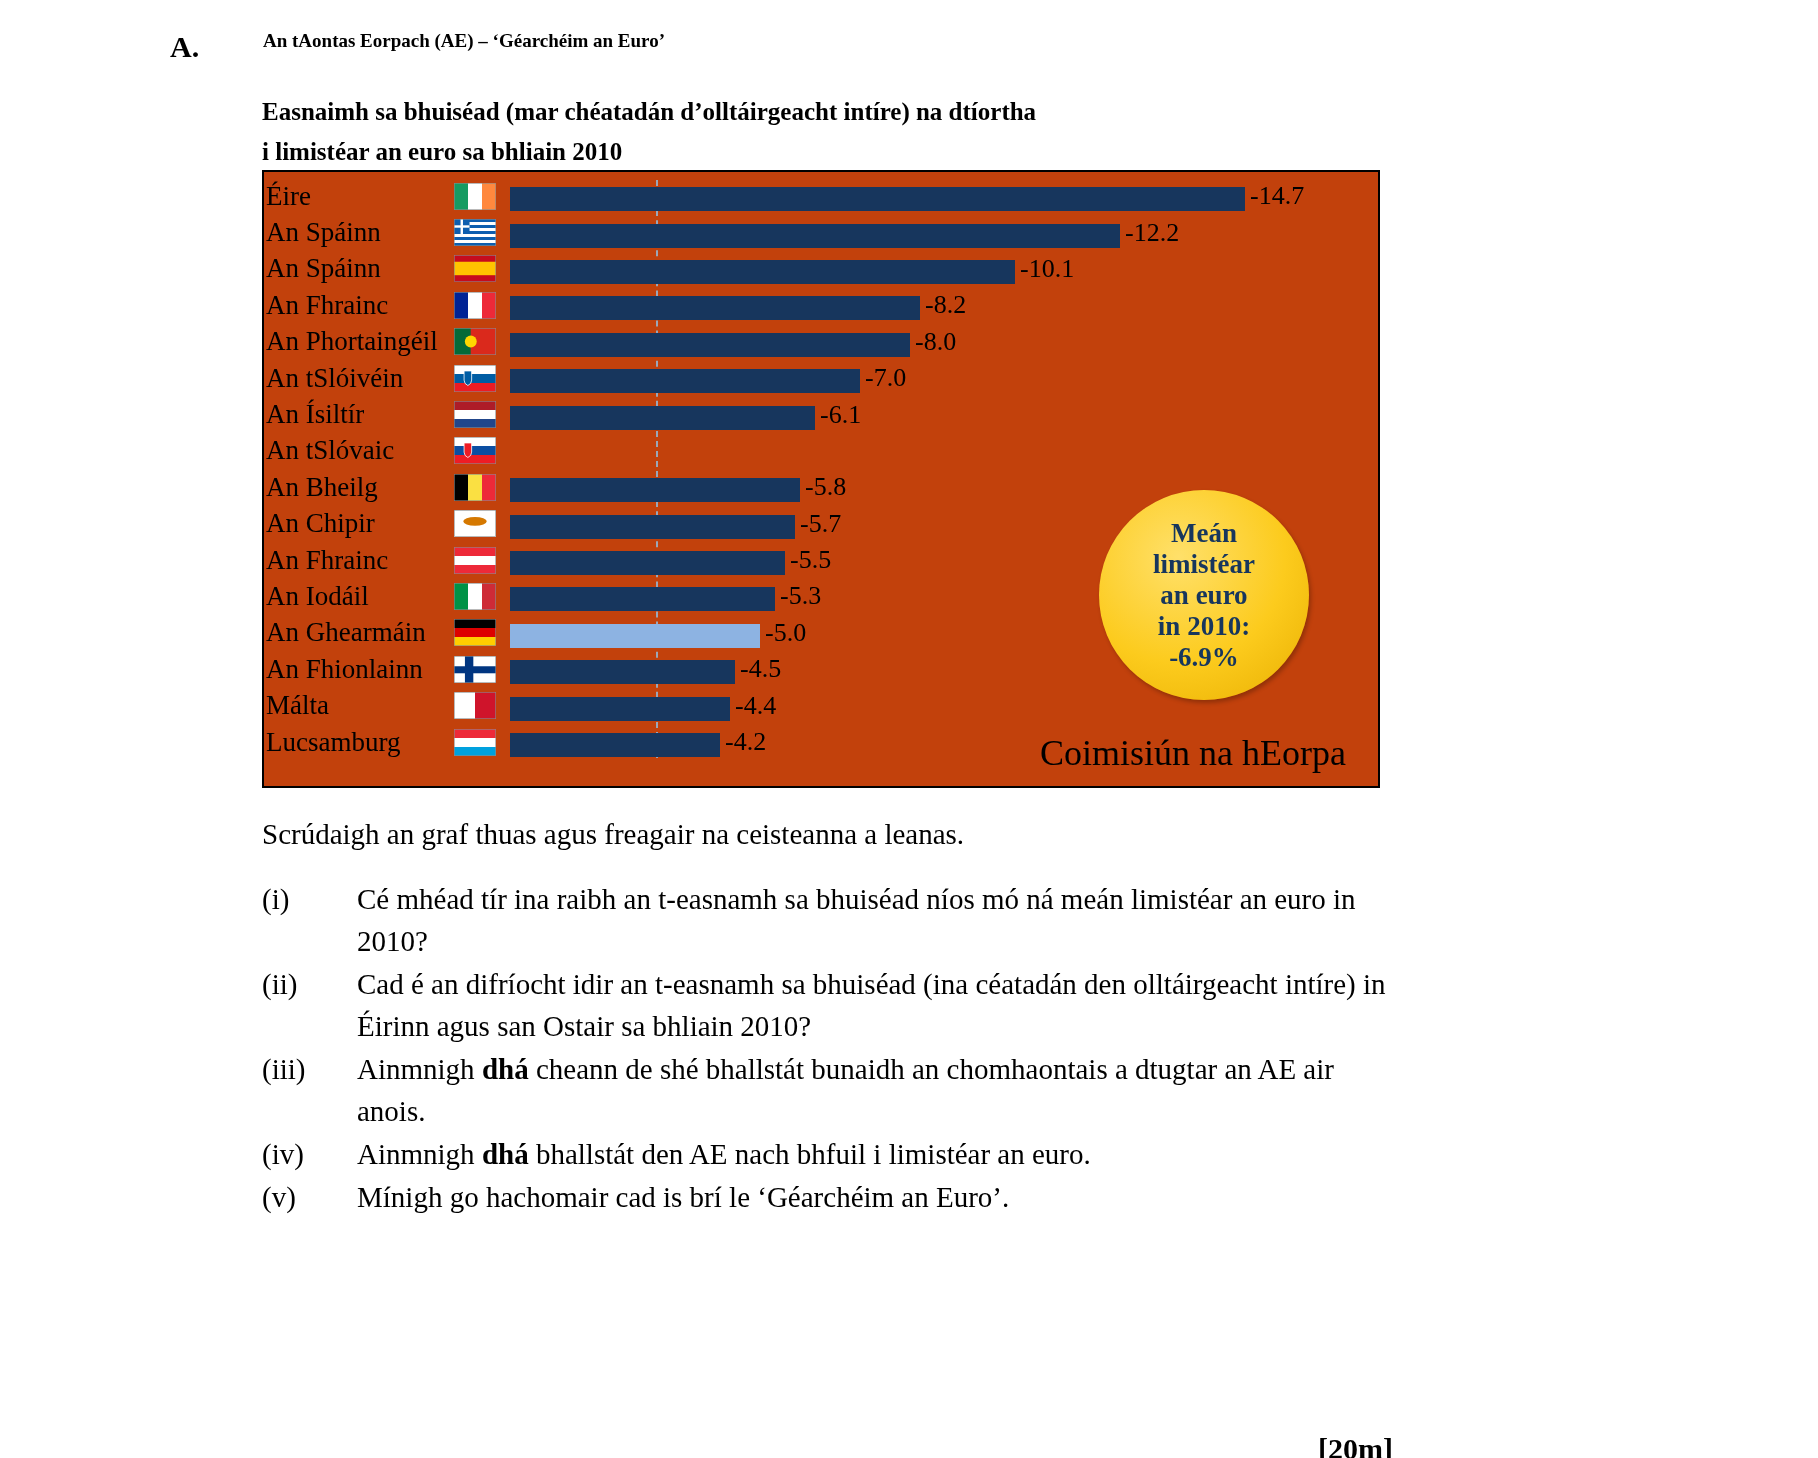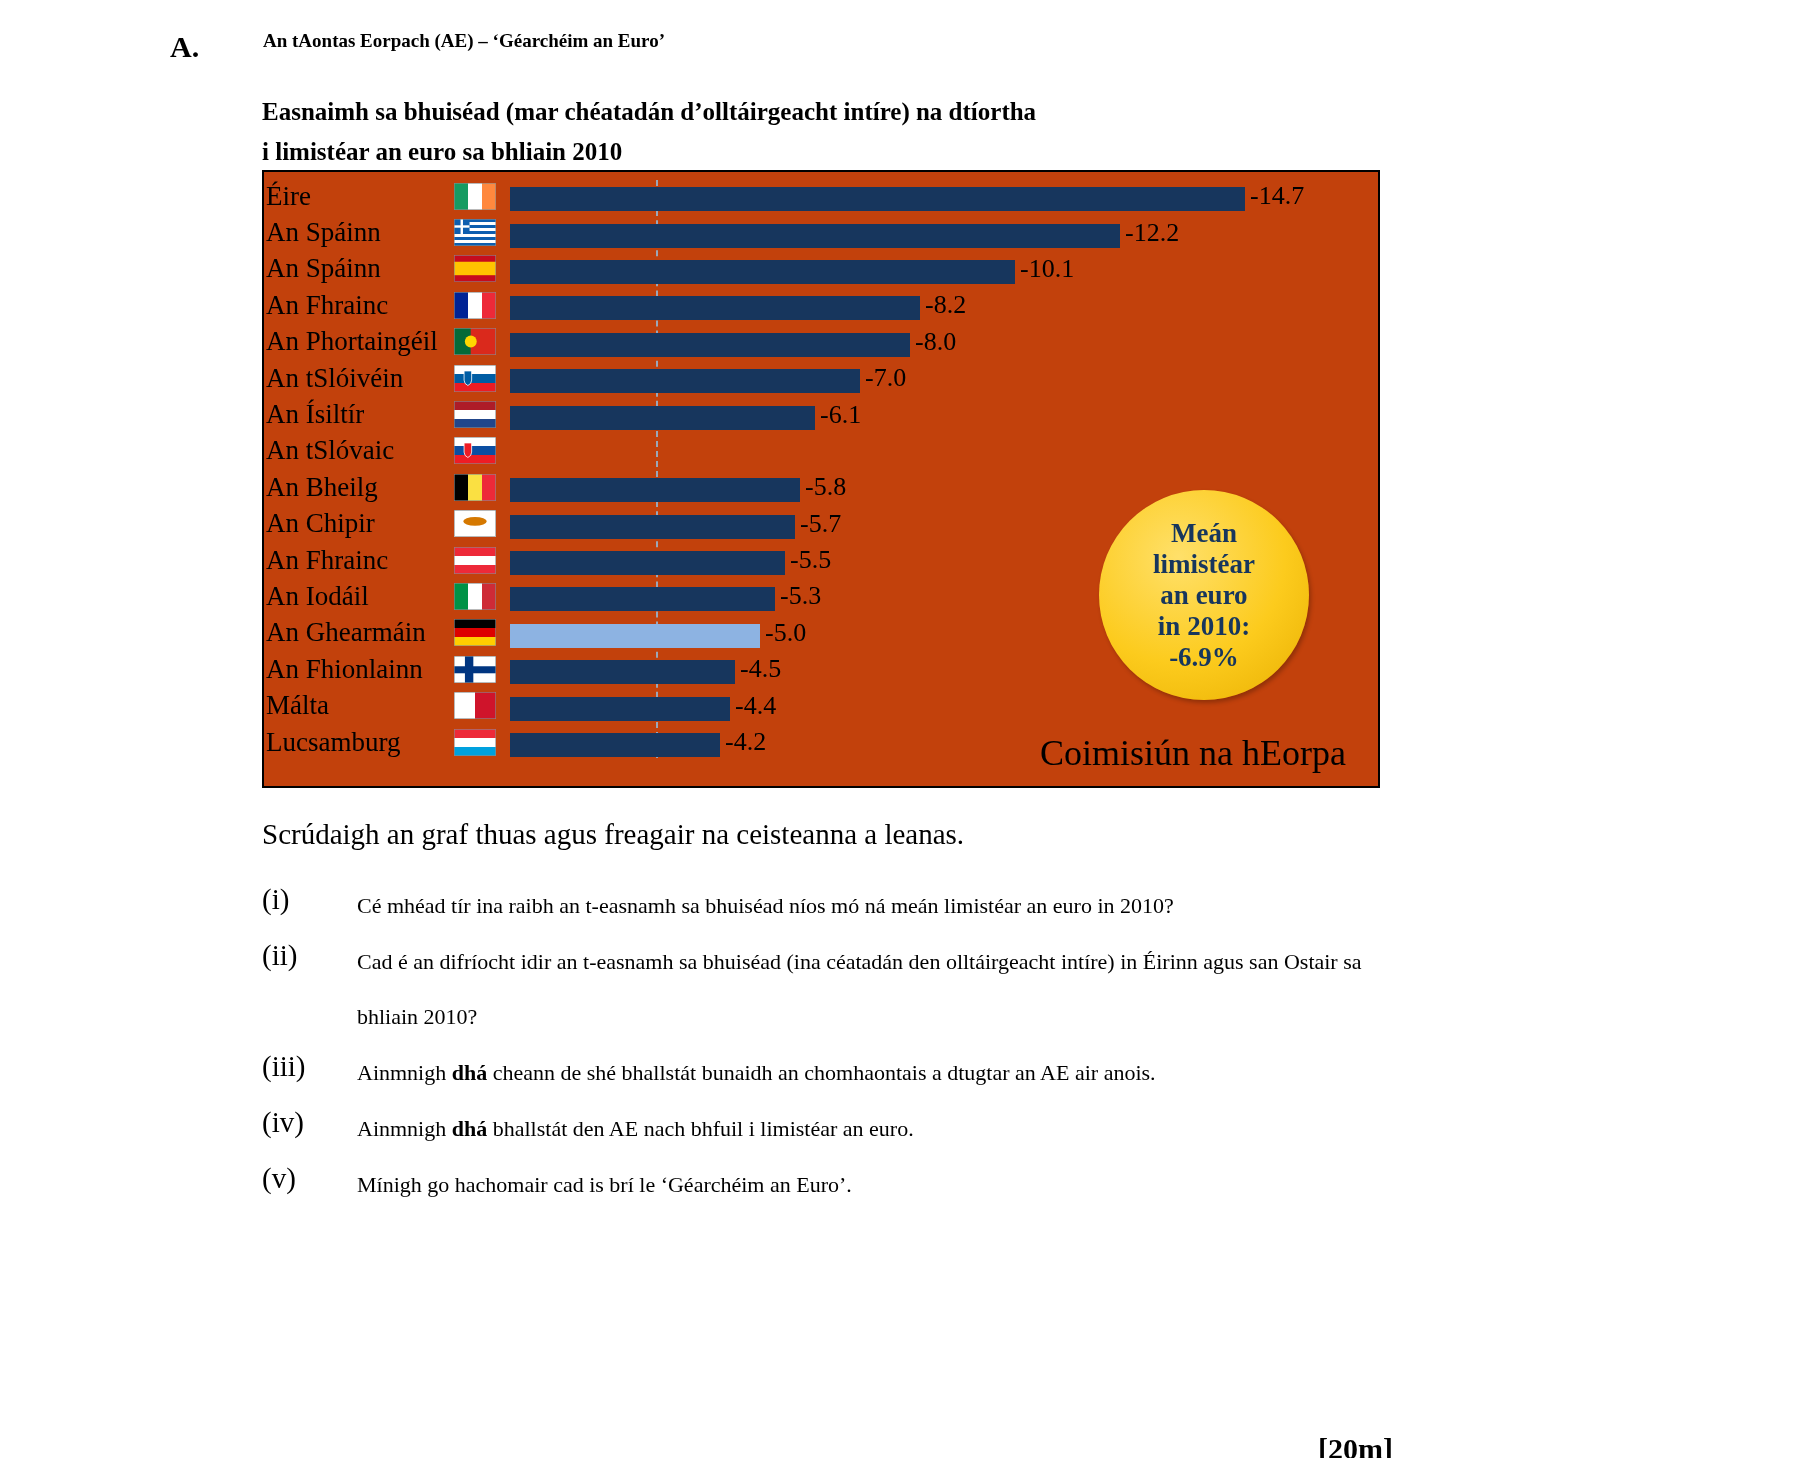--- a/index.html
+++ b/index.html
@@ -47,21 +47,21 @@
   }
   .badge div{font-size:27px;font-weight:bold;color:#17365d;line-height:31px;}
   .chart-source{
     position:absolute;right:32px;bottom:12px;font-size:36px;z-index:3;
   }
   
   .instruction{position:absolute;left:262px;top:818px;font-size:29px;}
   .questions{position:absolute;left:262px;top:878px;width:1145px;}
   .q{display:flex;margin-bottom:1px;}
   .qnum{width:95px;flex:0 0 95px;font-size:29px;line-height:42px;}
-  .qtext{flex:1;font-size:22px;line-height:55px;max-width:1040px;}
+  .qtext{flex:1;font-size:29px;line-height:42px;max-width:1040px;}
   .marks{position:absolute;left:1318px;top:1432px;font-size:30px;font-weight:bold;}
 </style>
 </head>
 <body>
 
 <div class="page">
 
   <div class="sec-letter">A.</div>
   <div class="sec-title">An tAontas Eorpach (AE) – ‘Géarchéim an Euro’</div>
 

